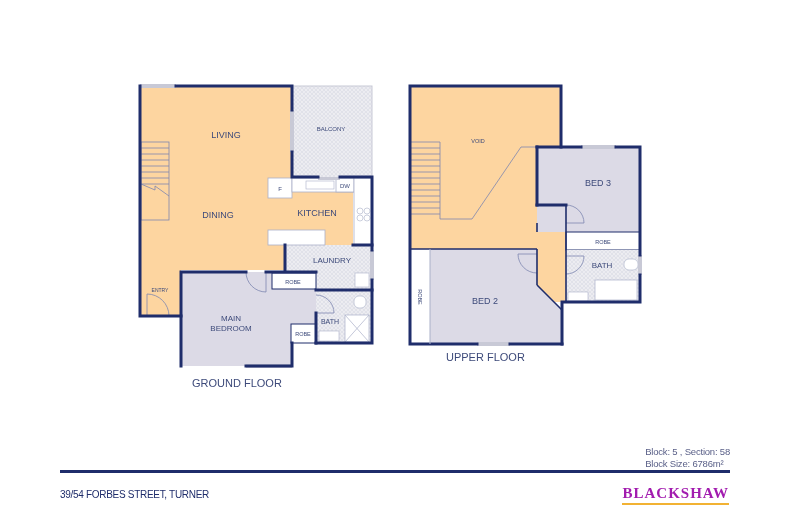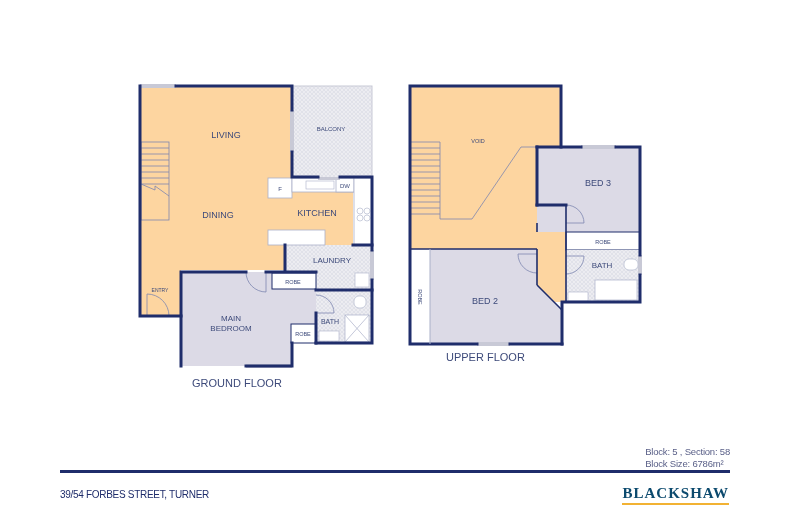--- a/index.html
+++ b/index.html
@@ -2,21 +2,21 @@
 <html><head>
 <meta charset="utf-8">
 <style>
   html, body { margin:0; padding:0; background:#ffffff; }
   body { width:790px; height:527px; position:relative; overflow:hidden; font-family:"Liberation Sans", sans-serif; }
   #plan { position:absolute; left:0; top:0; width:790px; height:527px; }
   .lbl { font-family:"Liberation Sans", sans-serif; fill:#3d4a7a; }
   .footer-rule { position:absolute; left:60px; top:470px; width:670px; height:3px; background:#1f2d6b; }
   .block-info { position:absolute; right:60px; top:446px; text-align:left; font-size:9.5px; line-height:12px; color:#5a6088; font-family:"Liberation Sans", sans-serif; letter-spacing:-0.2px; }
   .address { position:absolute; left:60px; top:489px; font-size:10px; color:#1f2d6b; font-family:"Liberation Sans", sans-serif; letter-spacing:-0.3px; }
-  .brand { position:absolute; right:61px; top:485px; font-size:15px; font-weight:bold; color:#0c4a6e; font-family:"Liberation Serif", serif; letter-spacing:1px; padding-bottom:1px; border-bottom:2px solid #f2b233; }
+  .brand { position:absolute; right:61px; top:485px; font-size:15px; font-weight:bold; color:#a21caf; font-family:"Liberation Serif", serif; letter-spacing:1px; padding-bottom:1px; border-bottom:2px solid #f2b233; }
 </style>
 </head>
 <body>
 
 <svg id="plan" viewBox="0 0 790 527" xmlns="http://www.w3.org/2000/svg">
   <defs>
     <pattern id="tile" width="4" height="4" patternUnits="userSpaceOnUse">
       <rect width="4" height="4" fill="#eeeef2"></rect>
       <circle cx="2" cy="2" r="1.6" fill="none" stroke="#d3d4de" stroke-width="0.5"></circle>
     </pattern>

